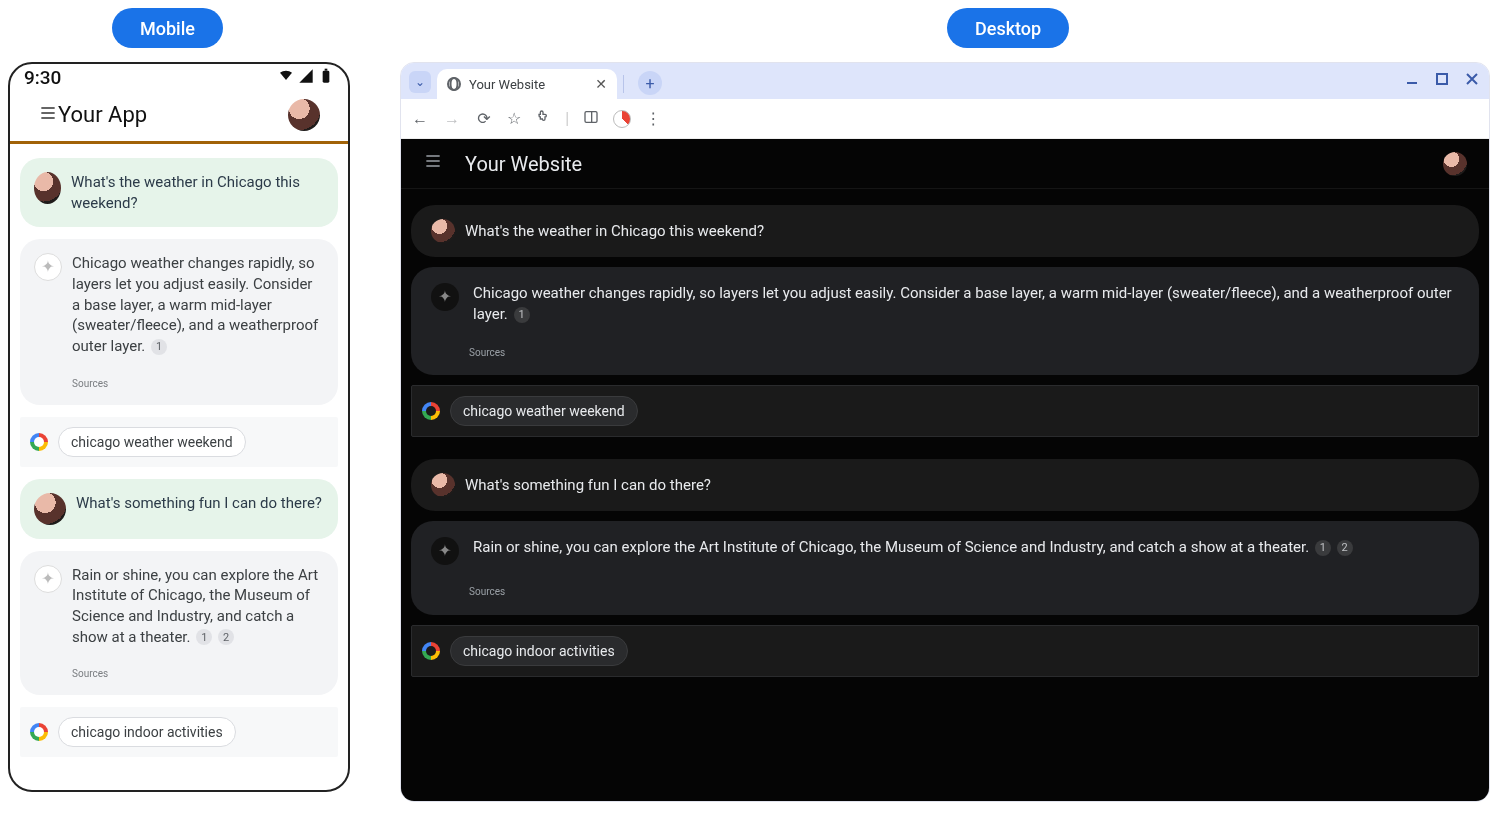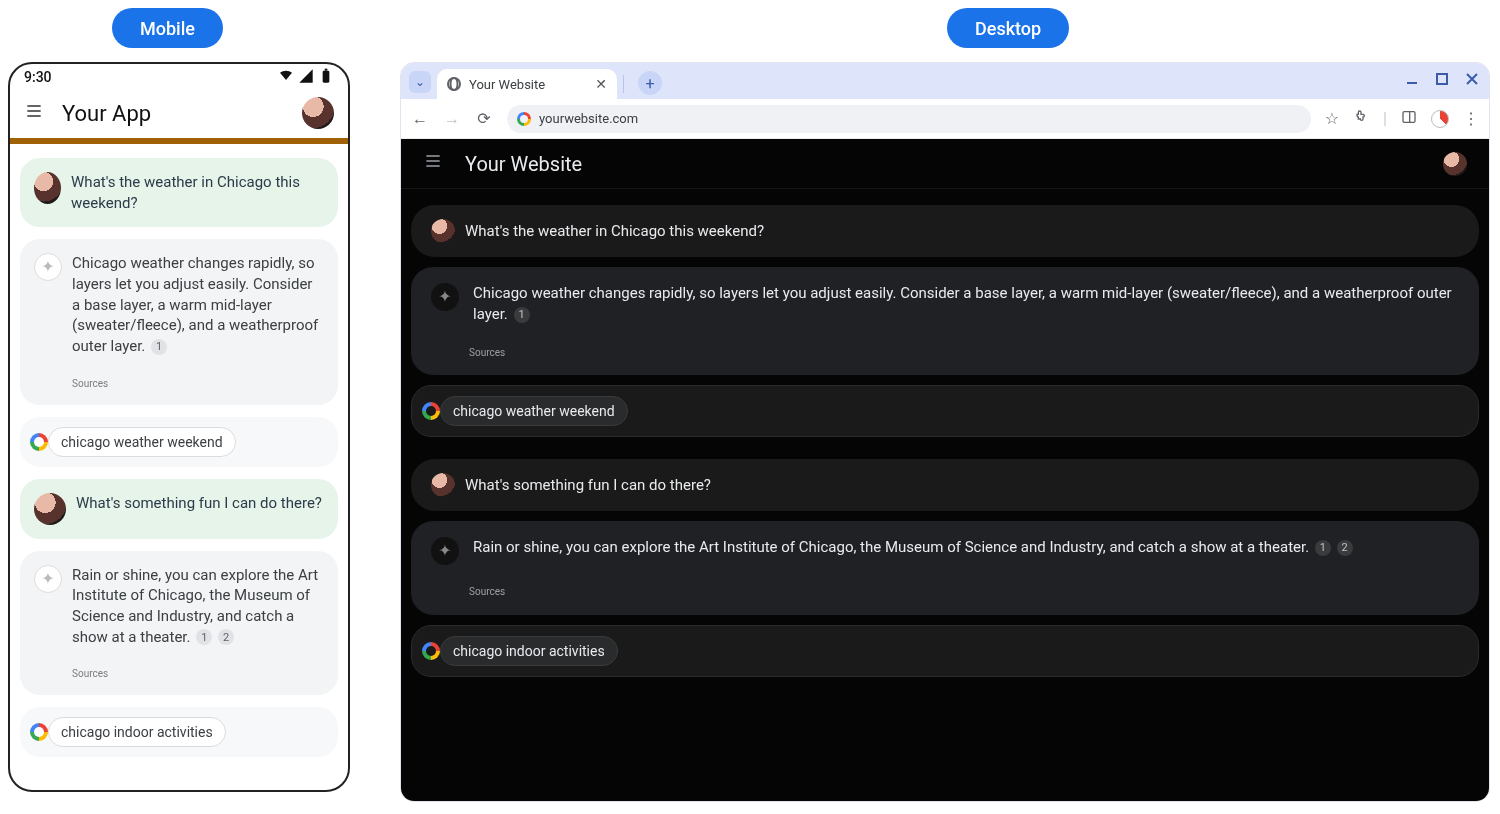--- a/index.html
+++ b/index.html
@@ -39,32 +39,31 @@
   border-radius: 24px;
   overflow: hidden;
   background: #fff;
 }
 .m-status {
   height: 24px;
   display: flex;
   align-items: center;
   justify-content: space-between;
   padding: 2px 14px 0;
-  font-size: 14px;
+  font-size: 19px;
   font-weight: 500;
   color: #111;
 }
 .m-status .icons { display: flex; gap: 4px; align-items: center; }
 .m-header {
   height: 56px;
   display: flex;
   align-items: center;
-  padding: 0 14px;
-  gap: 18px;
-  border-bottom: 6px solid #a16207;
+  padding: 0 28px;
+  border-bottom: 3px solid #a16207;
 }
 .m-header .title { font-size: 22px; font-weight: 400; color: #111; flex: 1; }
 .avatar {
   width: 28px; height: 28px; border-radius: 50%;
   background: radial-gradient(circle at 35% 30%, #e9b9a8 0 34%, #58322c 34% 70%, #1f1b1a 70%);
 }
 .avatar-lg { width: 32px; height: 32px; }
 .avatar-sm { width: 24px; height: 24px; }
 
 .m-body { padding: 14px 10px; display: flex; flex-direction: column; gap: 12px; }
@@ -107,24 +106,25 @@
   vertical-align: 1px;
   margin-left: 2px;
 }
 .cite-chip.dark { background: #3a3b3d; color: #bfc1c4; }
 
 .sources-label { font-size: 10px; color: #7a7d81; margin-top: 10px; padding-left: 38px; }
 .sources-label.dark { color: #9aa0a6; padding-left: 38px; }
 
 .search-row {
   background: #f7f8f9;
-  border-radius: 20px;
+  border-radius: 2px;
   padding: 10px 10px;
   display: flex;
   align-items: center;
+  gap: 10px;
 }
 .search-row.dark { background: #1a1a1a; border: 1px solid #2a2b2d; }
 
 
 .g-logo {
   width: 18px; height: 18px; border-radius: 50%;
   background:
     conic-gradient(#ea4335 0 90deg, #fbbc05 90deg 180deg, #34a853 180deg 270deg, #4285f4 270deg 360deg);
   position: relative;
   flex-shrink: 0;
@@ -400,24 +400,20 @@
             <path stroke="#3b5ba9" stroke-width="2" d="M2 2l10 10M12 2L2 12"></path>
           </svg>
       </span>
     </div>
   </div>
 
   <div class="toolbar">
     <span class="nav-ico">←</span>
     <span class="nav-ico" style="opacity:.4">→</span>
     <span class="nav-ico">⟳</span>
-    <div class="omnibox">
-      <span class="g"></span>
-      <span>yourwebsite.com</span>
-    </div>
     <div class="tb-right">
       <span>☆</span>
       <span>
         <svg width="16" height="16" viewBox="0 0 24 24">
             <path fill="none" stroke="#5f6368" stroke-width="2" d="M5 8h3V5a2 2 0 114 0v3h3a2 2 0 110 4v3a2 2 0 11-4 0h-3v-3a2 2 0 110-4z"></path>
           </svg>
       </span>
       <span style="color:#ccc">|</span>
       <span>
         <svg width="16" height="16" viewBox="0 0 24 24">

